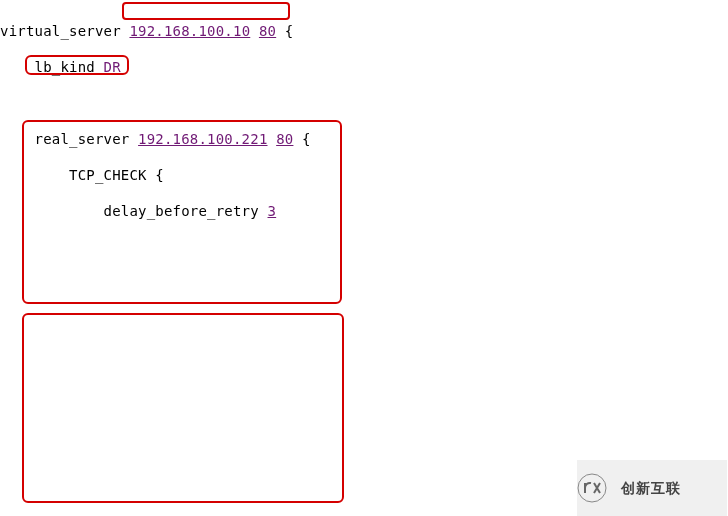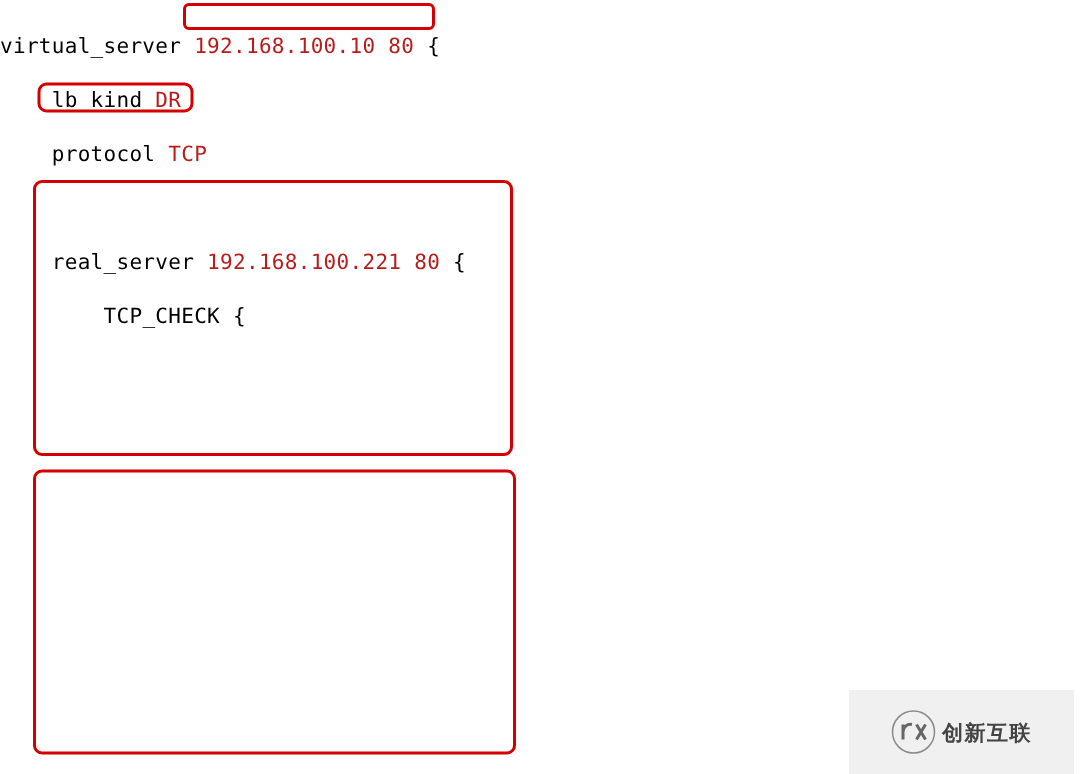--- a/index.html
+++ b/index.html
@@ -14,21 +14,21 @@
       line-height: 18px;
       color: #000000;
       position: relative;
       letter-spacing: 0.2px;
     }
     .code-area {
       position: relative;
       white-space: pre;
       padding-top: 4px;
     }
-    .val { color: #b91c1c; }
+    .val { color: #701a75; text-decoration: underline; }
     .line { display: block; padding-left: 0; }
     .highlight-ip {
       position: absolute;
       border: 2px solid #d40000;
       border-radius: 4px;
       pointer-events: none;
       left: 122px;
       top: 2px;
       width: 168px;
       height: 18px;
@@ -58,29 +58,28 @@
       border: 2px solid #d40000;
       border-radius: 6px;
       pointer-events: none;
       left: 22px;
       top: 313px;
       width: 322px;
       height: 190px;
     }
     .watermark {
       position: absolute;
-      right: 12px;
+      right: 1px;
       bottom: 0;
       width: 150px;
       height: 56px;
       background: #f0f0f0;
       display: flex;
       align-items: center;
-      justify-content: center;
-      gap: 4px;
+      gap: 14px;
     }
     .wm-icon {
       width: 30px;
       height: 30px;
       position: relative;
     }
     .wm-icon svg { width: 30px; height: 30px; }
     .wm-text {
       font-family: "PingFang SC", "Microsoft YaHei", sans-serif;
       font-size: 14px;
@@ -88,24 +87,24 @@
       font-weight: 600;
       letter-spacing: 1px;
     }
   </style>
 </head>
 <body>
 
 <div class="code-area">
 <span class="line"><span>virtual_server</span> <span class="val">192.168.100.10</span> <span class="val">80</span> {</span>
 <span class="line">    <span>lb_kind</span> <span class="val">DR</span></span>
-<span class="line">    <span>protocol</span> <span class="val">TCP</span></span>
 <span class="line"> </span>
 <span class="line">    <span>real_server</span> <span class="val">192.168.100.221</span> <span class="val">80</span> {</span>
 <span class="line">        <span>TCP_CHECK</span> {</span>
+<span class="line">            <span>delay_before_retry</span> <span class="val">3</span></span>
 
 
 
 
 
 
 
 
 
 

